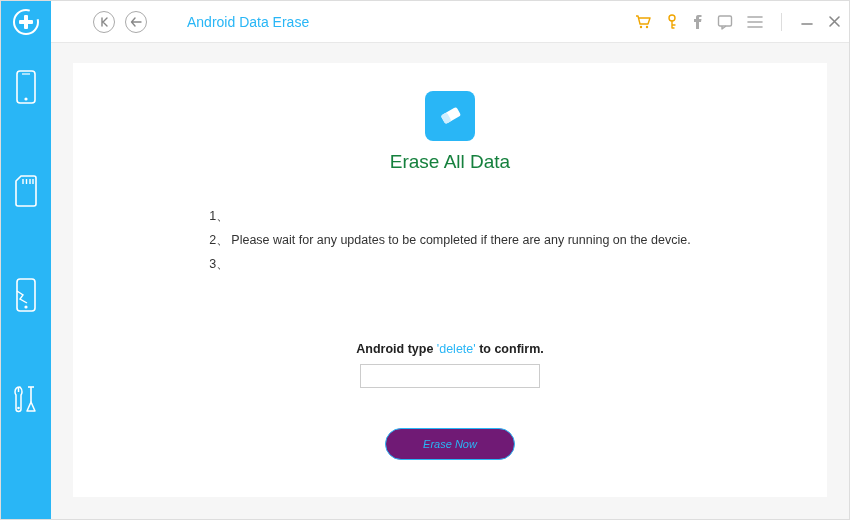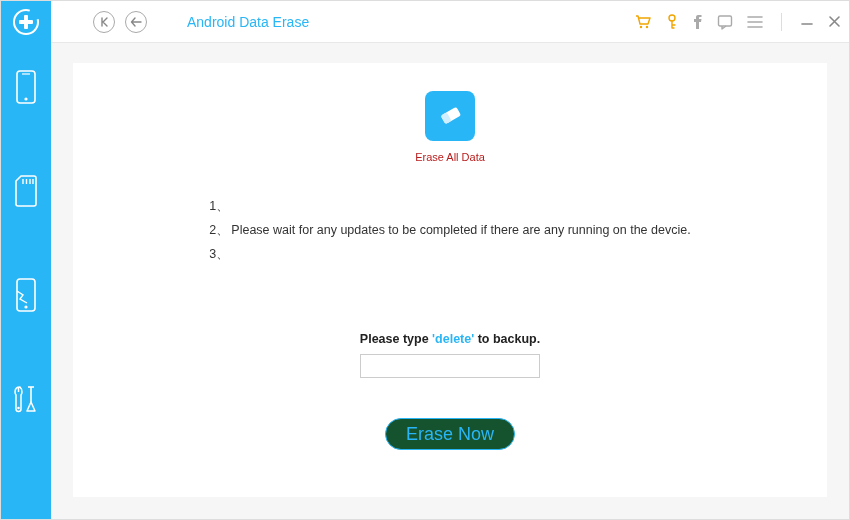--- a/index.html
+++ b/index.html
@@ -14,29 +14,29 @@
     .top-icons { display: flex; align-items: center; gap: 14px; color: #aaa; }
     .top-icons .gold { color: #f0a500; }
     .top-icon { cursor: pointer; display: flex; align-items: center; justify-content: center; height: 20px; }
     .divider-v { width: 1px; height: 18px; background: #ddd; margin: 0 4px; }
     .body { flex: 1; display: flex; }
     .sidebar { width: 50px; background: #29b6f6; display: flex; flex-direction: column; align-items: center; padding-top: 20px; gap: 56px; }
     .side-item { width: 30px; height: 48px; display: flex; align-items: center; justify-content: center; cursor: pointer; }
     .content { flex: 1; background: #f6f6f6; padding: 20px 22px 22px 22px; }
     .panel { background: #fff; width: 100%; height: 100%; display: flex; flex-direction: column; align-items: center; padding-top: 28px; }
     .erase-icon-box { width: 50px; height: 50px; background: #29b6f6; border-radius: 8px; display: flex; align-items: center; justify-content: center; }
-    .erase-title { color: #b91c1c; font-size: 11px; margin-top: 10px; }
+    .erase-title { color: #15803d; font-size: 19px; margin-top: 10px; }
     .instructions { margin-top: 32px; font-size: 12.5px; color: #333; line-height: 1.9; text-align: left; }
     .instructions .row { display: flex; }
     .instructions .num { width: 22px; text-align: right; padding-right: 4px; }
     .confirm-block { margin-top: 66px; text-align: center; }
     .confirm-text { font-size: 12.5px; font-weight: 600; color: #222; }
-    .confirm-text .keyword { color: #29b6f6; font-weight: 700; }
+    .confirm-text .keyword { color: #29b6f6; font-weight: 400; }
     .confirm-input { margin-top: 8px; width: 180px; height: 24px; border: 1px solid #ccc; padding: 2px 6px; font-size: 12px; outline: none; }
-    .erase-btn { margin-top: 40px; width: 130px; height: 32px; border: 1px solid #29b6f6; border-radius: 16px; background: #14532d; color: #29b6f6; font-size: 18px; cursor: pointer; }
+    .erase-btn { margin-top: 40px; width: 130px; height: 32px; border: 1px solid #29b6f6; border-radius: 16px; background: #701a75; color: #29b6f6; font-size: 11px; cursor: pointer; font-style: italic; }
     svg { display: block; }
   </style>
 </head>
 <body>
 
 <div class="app">
 
   <div class="titlebar">
     <div class="logo-box">
       <svg width="26" height="26" viewBox="0 0 26 26">
@@ -159,21 +159,21 @@
               <span class="num">2、</span>
               <span>Please wait for any updates to be completed if there are any running on the devcie.</span>
             </div>
           <div class="row">
               <span class="num">3、</span>
             </div>
         </div>
 
         <div class="confirm-block">
           <div class="confirm-text">
-            <span>Please type</span><span class="keyword"> 'delete' </span><span> to backup.</span>
+            <span>Android type</span><span class="keyword"> 'delete' </span><span> to confirm.</span>
           </div>
           <input type="text" class="confirm-input" style="">
         </div>
 
         <button class="erase-btn">Erase Now</button>
       </div>
     </div>
   </div>
 </div>
 

